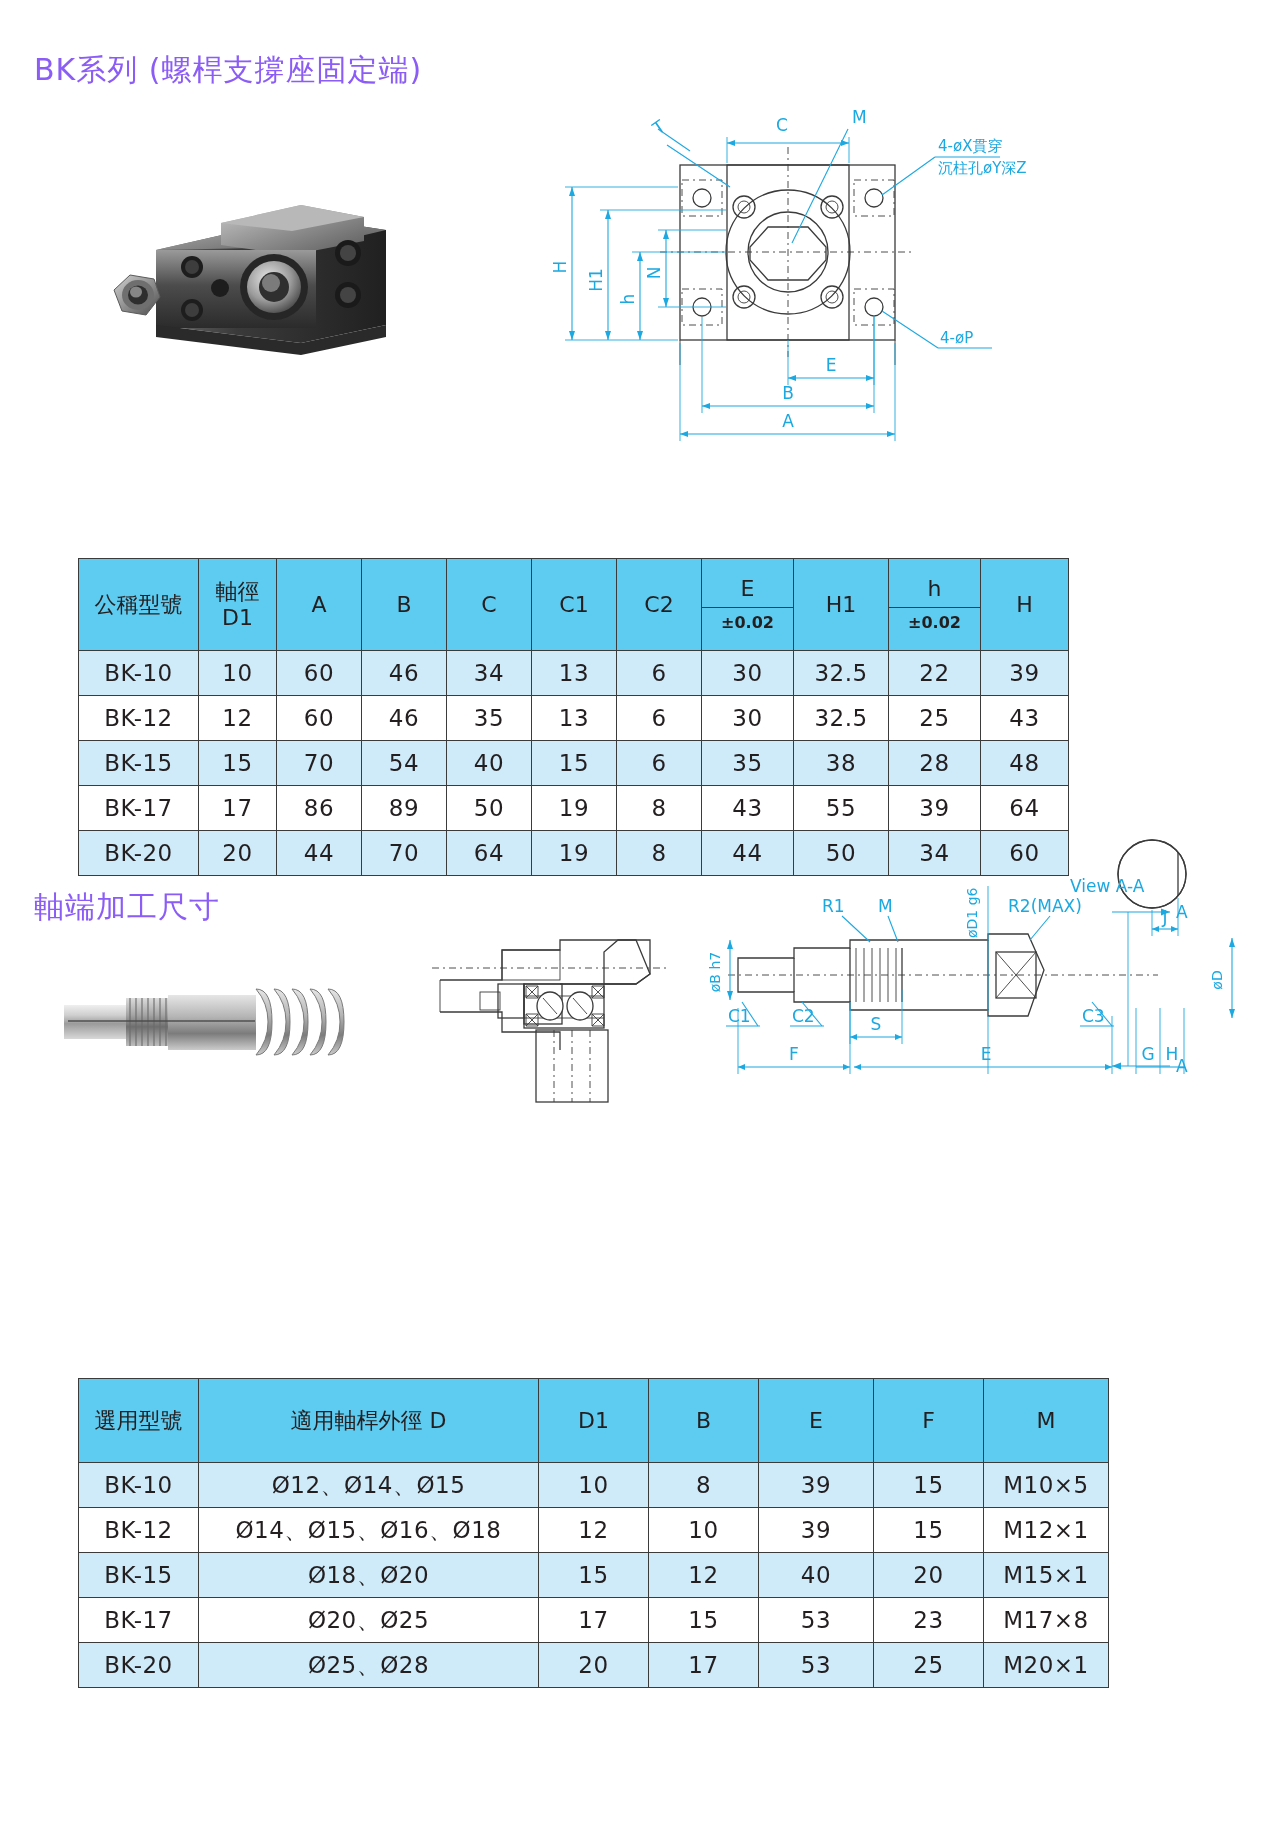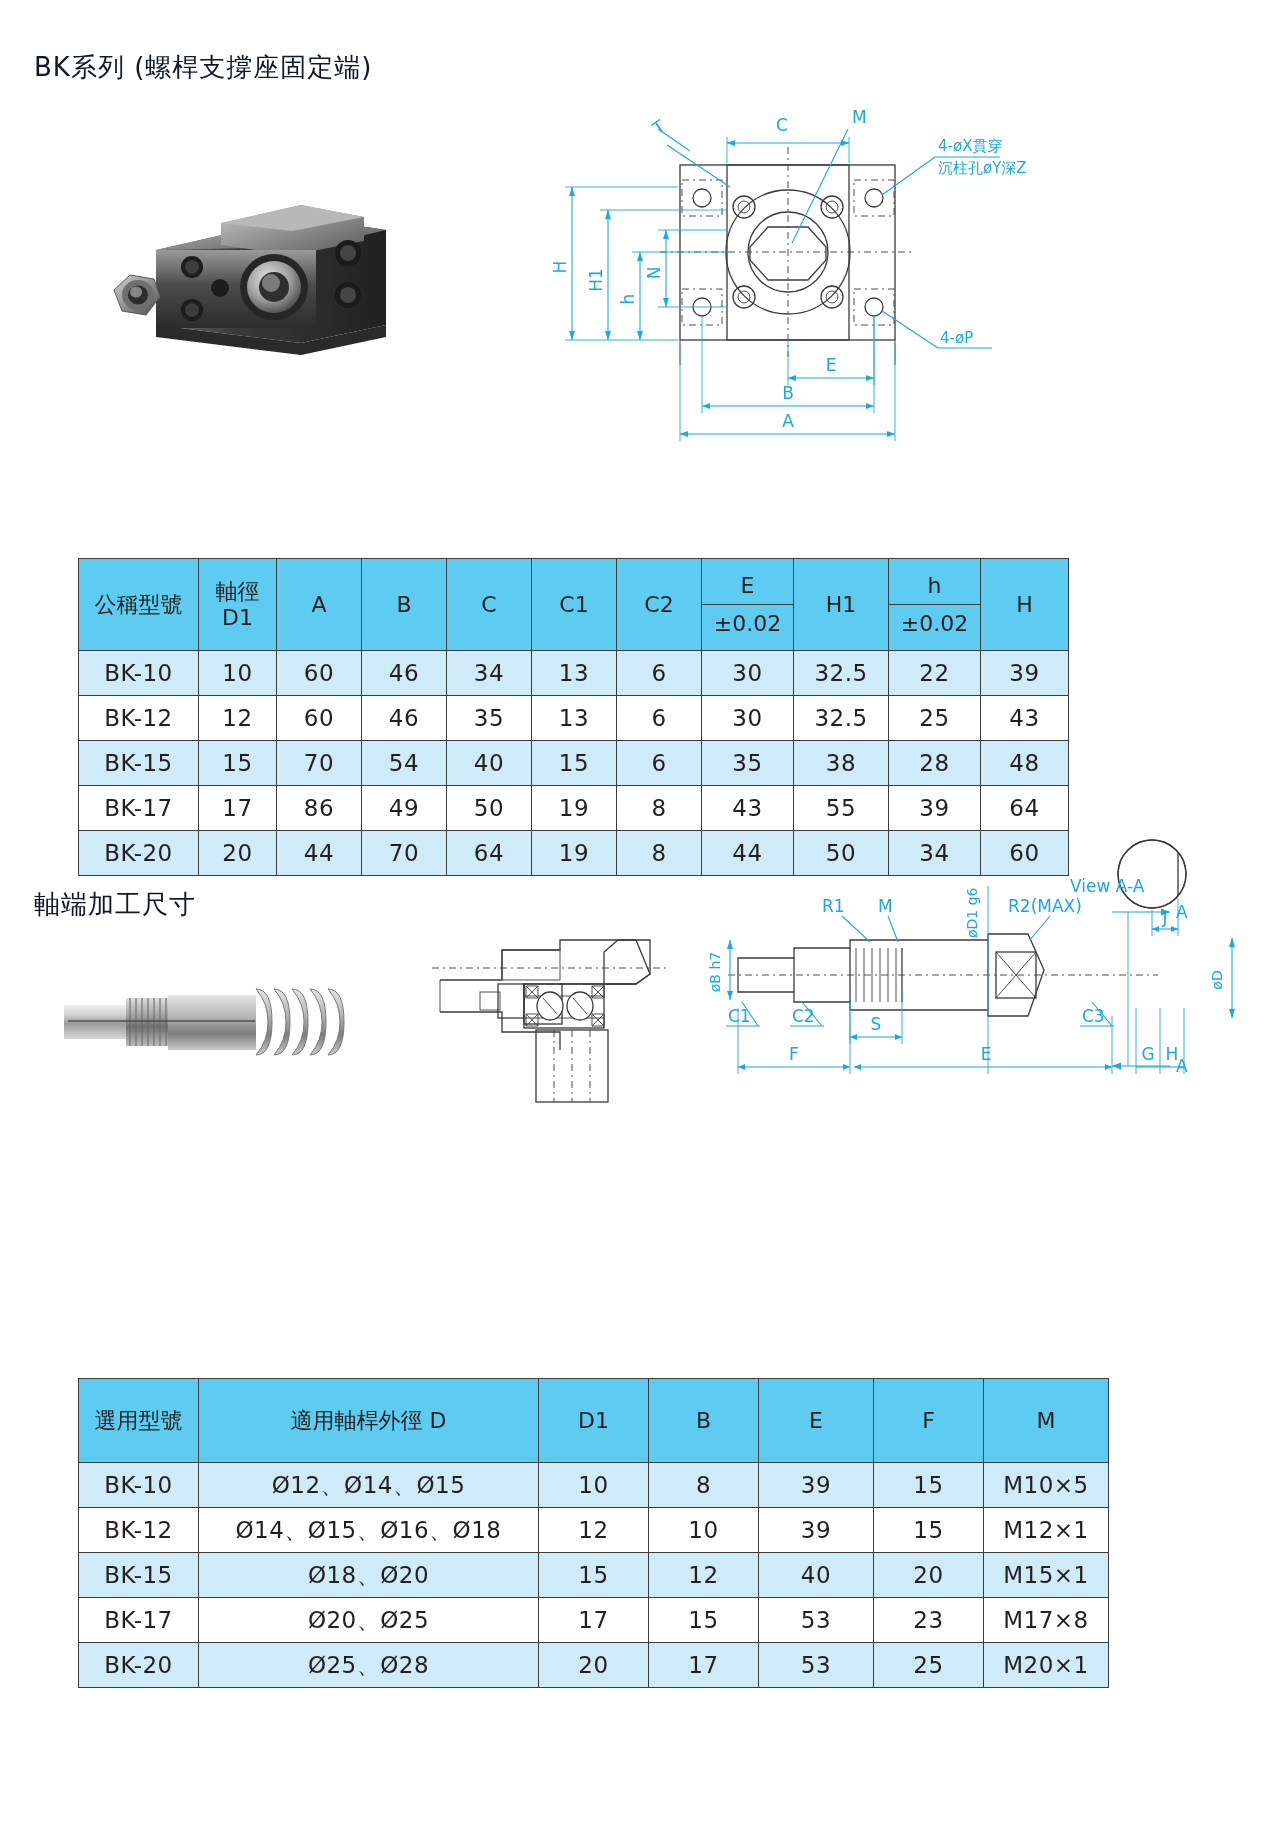--- a/index.html
+++ b/index.html
@@ -10,24 +10,24 @@
     font-family:"DejaVu Sans","Liberation Sans",sans-serif;
     color:#231f20;
     position:relative;
     overflow:hidden;
   }
   .page { position:relative; width:1284px; height:1834px; }
 
   
   .section-title {
     position:absolute;
-    font-size:26px;
+    font-size:30px;
     font-weight:400;
     letter-spacing:1px;
-    color:#0f172a;
+    color:#8b5cf6;
     white-space:nowrap;
   }
   #title-main { left:34px; top:50px; }
   #title-shaft { left:34px; top:887px;font-family:Liberation Serif, serif; }
 
   
   .photo {
     position:absolute;
     overflow:hidden;
   }
@@ -56,21 +56,21 @@
   }
   table.spec tbody td {
     font-size:23px;
     height:45px;
     padding:2px 4px;
     letter-spacing:0.5px;
   }
   table.spec tbody tr.alt td { background:#cfeaf9; }
   table.spec tbody tr.plain td { background:#ffffff; }
 
-  .hdr-sub { font-size:22px; }
+  .hdr-sub { font-size:16px;font-weight:bold; }
   .hdr-stack { display:block; line-height:1.15; }
 
   #table1 { left:78px; top:558px; }
   #table2 { left:78px; top:1378px; }
 
   
   .drawing { position:absolute; }
   #draw-top { left:530px; top:95px; width:730px; height:360px; }
   #draw-bottom { left:370px; top:830px; width:900px; height:330px; }
 
@@ -343,21 +343,21 @@
           <td>6</td>
           <td>35</td>
           <td>38</td>
           <td>28</td>
           <td>48</td>
         </tr>
         <tr class="plain">
           <td>BK-17</td>
           <td>17</td>
           <td>86</td>
-          <td>49</td>
+          <td>89</td>
           <td>50</td>
           <td>19</td>
           <td>8</td>
           <td>43</td>
           <td>55</td>
           <td>39</td>
           <td>64</td>
         </tr>
         <tr class="alt">
           <td>BK-20</td>

